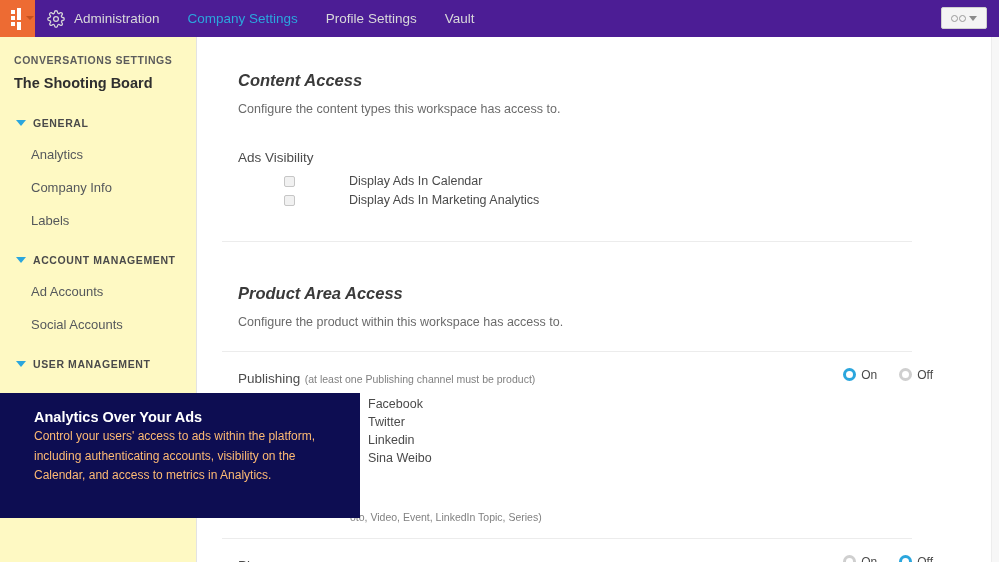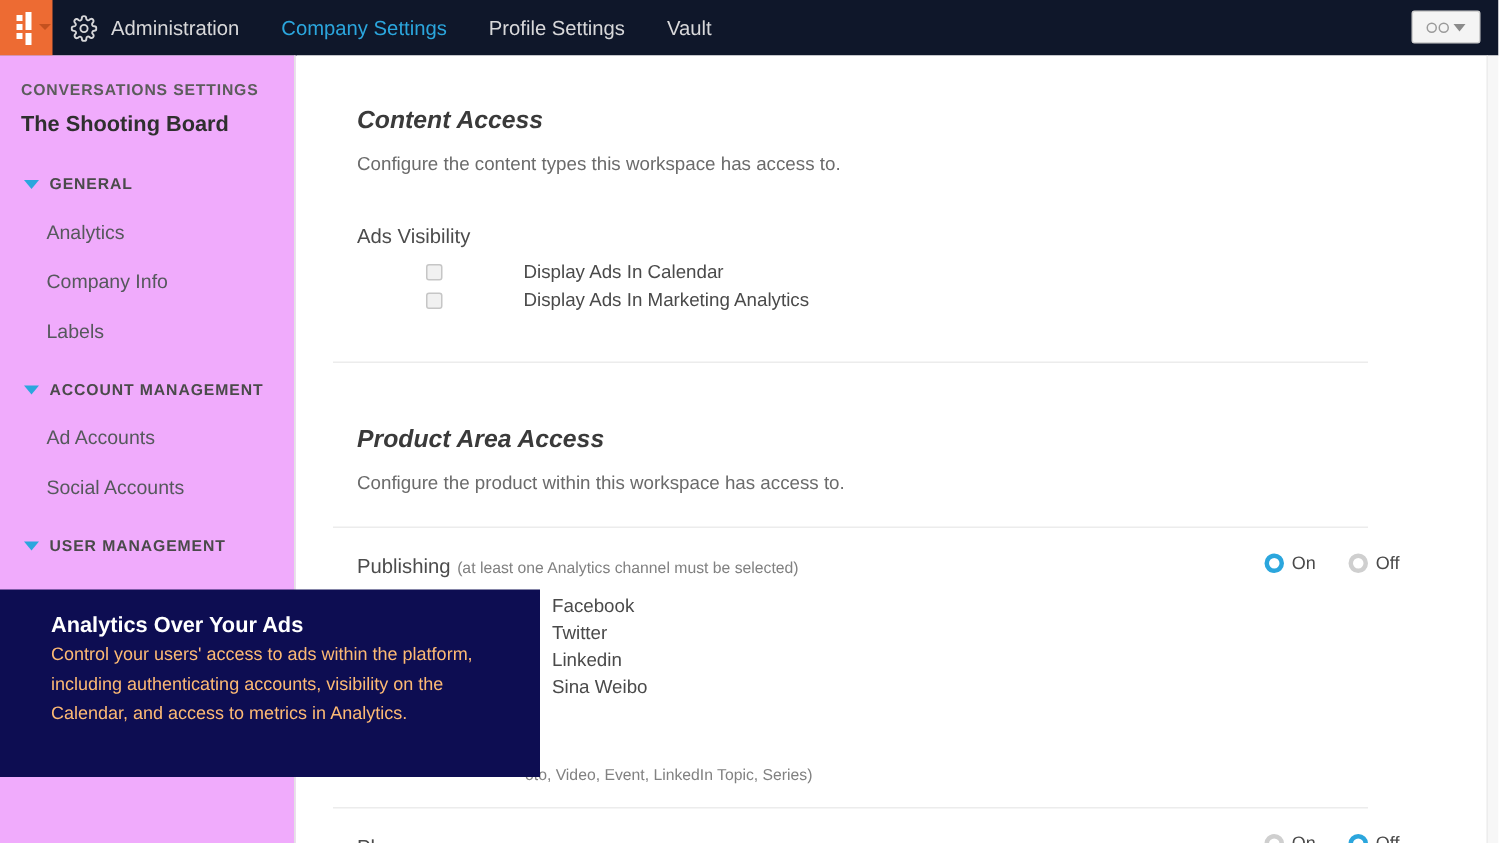--- a/index.html
+++ b/index.html
@@ -7,21 +7,21 @@
     width: 999px; height: 562px;
     background: #ffffff;
     font-family: "Liberation Sans", sans-serif;
     overflow: hidden;
   }
   #app { position: relative; width: 999px; height: 562px; background: #fff; }
 
   
   .topbar {
     position: absolute; top: 0; left: 0; width: 999px; height: 37px;
-    background: #0f172a; display: flex; align-items: center;
+    background: #4c1d95; display: flex; align-items: center;
   }
   .logo-tile {
     width: 35px; height: 37px; background: #ed6b33;
     display: flex; align-items: center; justify-content: center;
     position: relative; flex: 0 0 35px;
   }
   .logo-mark { position: relative; width: 18px; height: 22px; }
   .logo-mark i {
     position: absolute; background: #fff; display: block;
   }
@@ -60,21 +60,21 @@
     width: 7px; height: 7px; border: 1.4px solid #9a9a9a; border-radius: 50%;
   }
   .chip-caret {
     width: 0; height: 0; border-left: 4px solid transparent;
     border-right: 4px solid transparent; border-top: 5px solid #8b8b8b;
   }
 
   
   .sidebar {
     position: absolute; left: 0; top: 37px; width: 197px; height: 525px;
-    background: #f0abfc; border-right: 1px solid #e3e3e3;
+    background: #fef9c3; border-right: 1px solid #e3e3e3;
   }
   .side-eyebrow {
     font-size: 10.5px; letter-spacing: .55px; color: #5c5c5c;
     font-weight: 600; padding: 17px 0 0 14px;
   }
   .side-title {
     font-size: 14.5px; font-weight: bold; color: #2f2f2f; padding: 9px 0 0 14px;
   }
   .side-group {
     display: flex; align-items: center; gap: 7px;
@@ -120,21 +120,21 @@
     display: flex; align-items: center; justify-content: center;
     color: #fff; font-size: 9px; font-weight: bold;
     font-family: "Liberation Serif", serif;
   }
   .sico.fb { background: #3b5998; }
   .sico.tw { background: #35b0e8; }
   .sico.li { background: #1273b1; font-family: "Liberation Sans", sans-serif; font-size: 7.5px; }
   .sico.wb { background: #e02f2f; border-radius: 3px; }
 
   .toggle { position: absolute; display: flex; align-items: center; gap: 22px; }
-  .tg { display: flex; align-items: center; gap: 5px; cursor: pointer; }
+  .tg { display: flex; gap: 5px; cursor: pointer; }
   .radio {
     width: 13px; height: 13px; border-radius: 50%;
     border: 3px solid #cfcfcf; background: #fff; flex: 0 0 13px;
   }
   .radio.on { border-color: #2ba6dd; }
   .tg-text { font-size: 12px; color: #4a4a4a; }
 
   
   .callout {
     position: absolute; left: 0; top: 393px; width: 360px; height: 125px;
@@ -242,21 +242,21 @@
 
     <div class="sec-head" style="padding-top:42px">
       <div class="sec-title">Product Area Access</div>
       <div class="sec-sub">Configure the product within this workspace has access to.</div>
     </div>
 
     <div class="rule" style="margin-top:22px"></div>
 
     <div class="row" style="margin-top:17px">
       <span class="row-label">Publishing</span>
-      <span class="row-hint">(at least one Analytics channel must be selected)</span>
+      <span class="row-hint">(at least one Publishing channel must be product)</span>
 
       <div class="toggle" style="right:58px; top:-1px">
         <span class="tg">
           <span class="radio on"></span>
           <span class="tg-text">On</span>
         </span>
         <span class="tg">
           <span class="radio"></span>
           <span class="tg-text">Off</span>
         </span>

